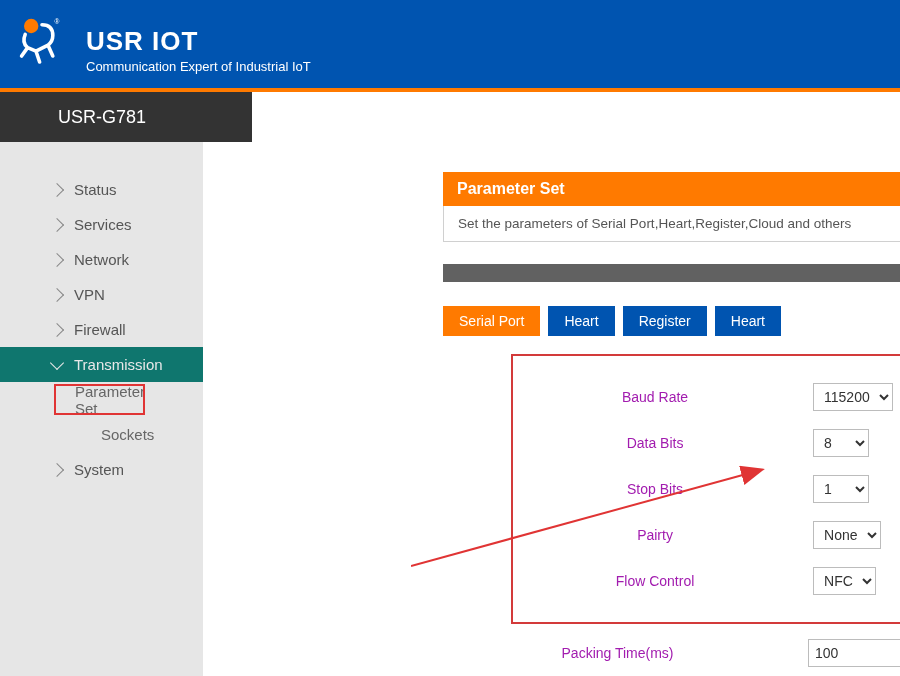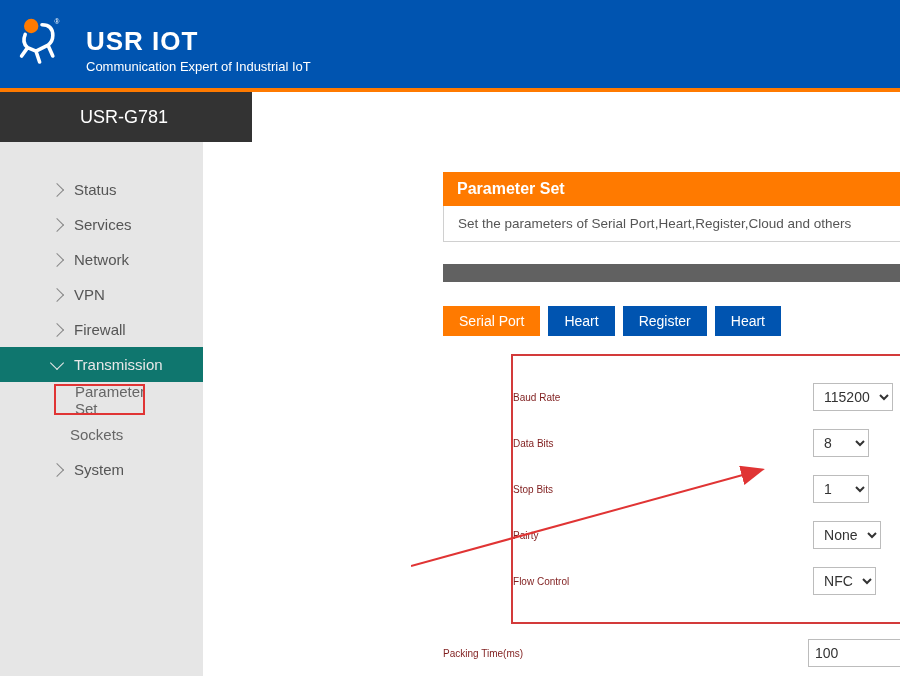--- a/index.html
+++ b/index.html
@@ -25,21 +25,21 @@
   .logo-title { font-size: 26px; font-weight:700; letter-spacing:1px; }
   .logo-sub { font-size: 13px; margin-top:2px; }
 
   .device-bar {
     background:#333333;
     color:#fff;
     height:50px;
     width:252px;
     display:flex;
     align-items:center;
-    padding-left:80px;
+    padding-left:58px;
     font-size:18px;
   }
 
   .container {
     display:flex;
     height: 540px;
   }
 
   .sidebar {
     width:252px;
@@ -64,21 +64,21 @@
   }
   .sb-row.active .arrow {
     transform:rotate(45deg);
     border-color:#e8e8e8;
     margin-top:-4px;
   }
   .sb-sub {
     height:35px;
     display:flex;
     align-items:center;
-    padding-left:70px;
+    padding-left:101px;
     color:#666;
     cursor:pointer;
   }
   .sb-sub.hl {
     outline:2px solid #e03434;
     outline-offset:-2px;
     margin: 2px 58px 2px 54px;
     padding-left:21px;
     width:auto;
     height:31px;
@@ -145,24 +145,24 @@
     width:630px;
     margin-left:68px;
   }
   .form-row {
     display:flex;
     align-items:center;
     height:46px;
   }
   .form-label {
     width:365px;
-    text-align:left;
+    text-align:center;
     padding-right:16px;
-    font-size:10px;
-    color:#7f1d1d;
+    font-size:14px;
+    color:#a21caf;
   }
   .form-box .form-label { width:300px; }
   .form-val select, .form-val input {
     border:1px solid #bcbcbc;
     height:28px;
     padding:2px 6px;
     font-size:14px;
     color:#333;
     background:#fff;
   }

